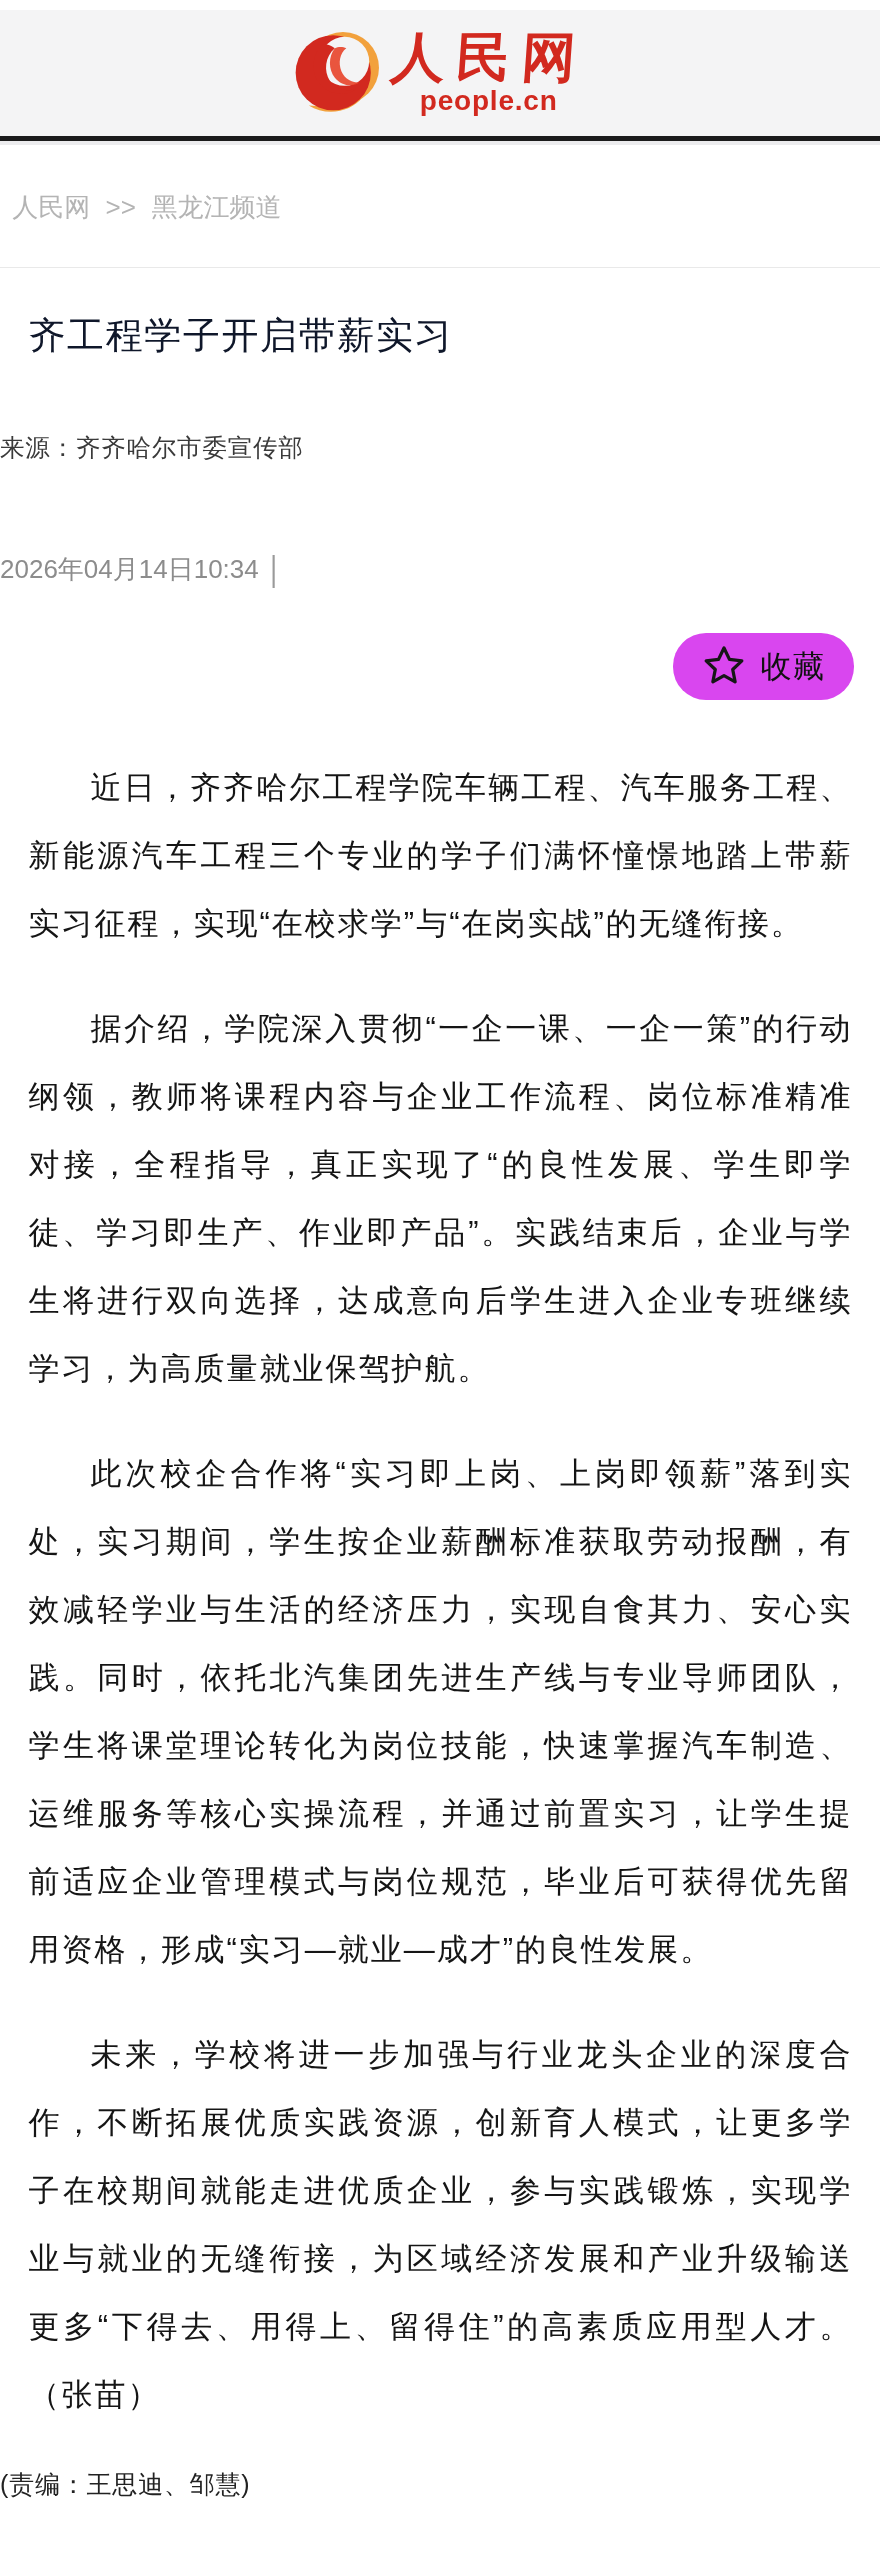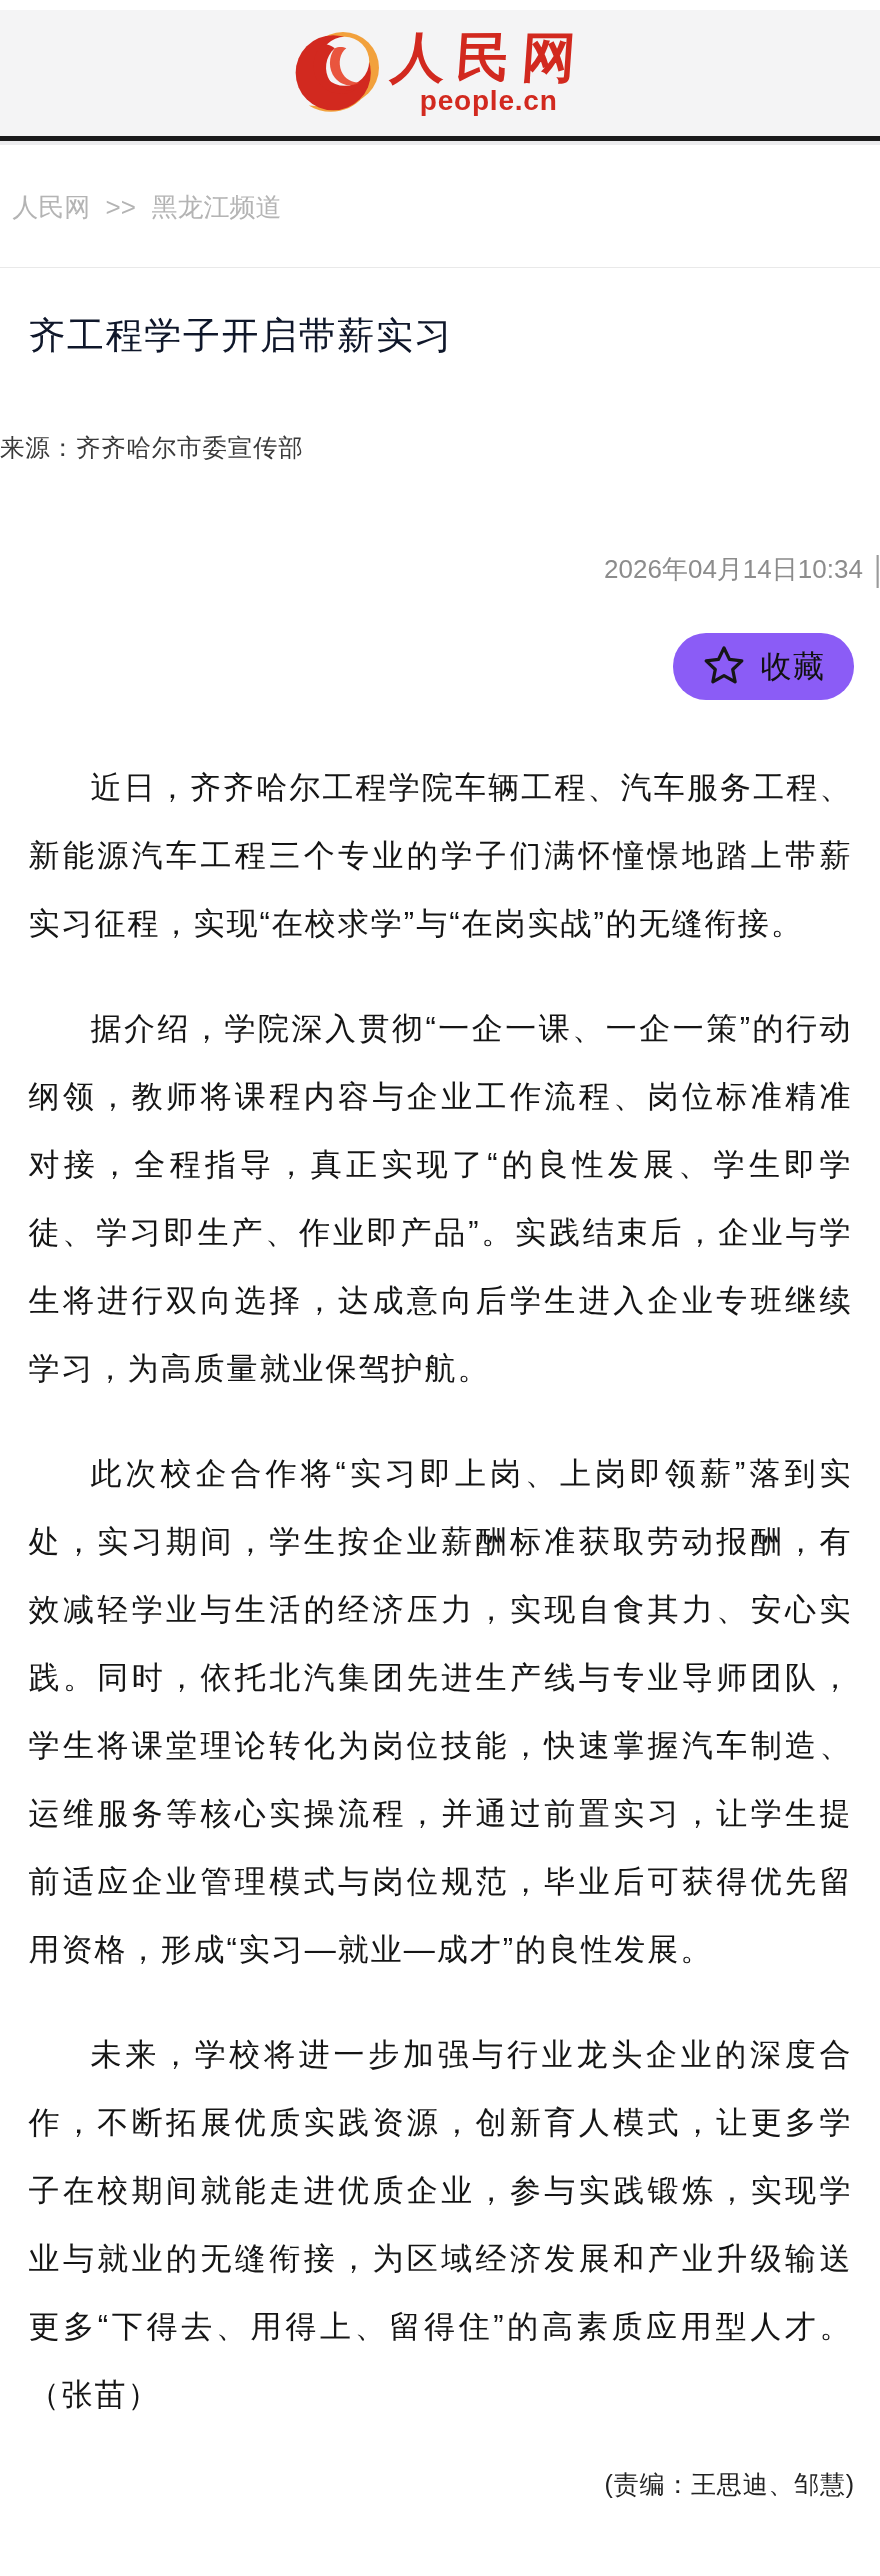--- a/index.html
+++ b/index.html
@@ -72,21 +72,21 @@
   }
   .meta-source {
     margin-top: 79px;
     font-size: 24.5px;
     color: #3a3a3a;
     letter-spacing: 0.8px;
     line-height: 1;
   }
   .meta-date {
     margin-top: 95px;
-    text-align: right;
+    text-align: left;
     font-size: 26px;
     color: #8c8c8c;
     line-height: 1;
   }
   .date-sep {
     margin-left: 11.4px;
     color: #9a9a9a;
     font-weight: 300;
     display: inline-block;
     transform: scaleY(1.35);
@@ -95,21 +95,21 @@
     margin-top: 51px;
     padding-right: 27px;
     display: flex;
     justify-content: flex-end;
   }
   .favorite-btn {
     width: 181px;
     height: 67px;
     border: none;
     border-radius: 33px;
-    background: #8b5cf6;
+    background: #d946ef;
     display: flex;
     align-items: center;
     justify-content: center;
     gap: 13px;
     cursor: pointer;
     font-family: inherit;
   }
   .favorite-btn svg { width: 46px; height: 46px; }
   .favorite-label {
     font-size: 31px;
@@ -125,21 +125,21 @@
     line-height: 68px;
     letter-spacing: 2px;
     color: #151515;
     text-align: justify;
     text-indent: 2em;
     margin-bottom: 37px;
   }
   .editor-note {
     margin-top: 39px;
     padding-right: 26px;
-    text-align: right;
+    text-align: left;
     font-size: 25px;
     color: #222222;
     letter-spacing: 0.8px;
     line-height: 1.3;
   }
 </style>
 </head>
 <body>
 
 <div class="top-strip"></div>

